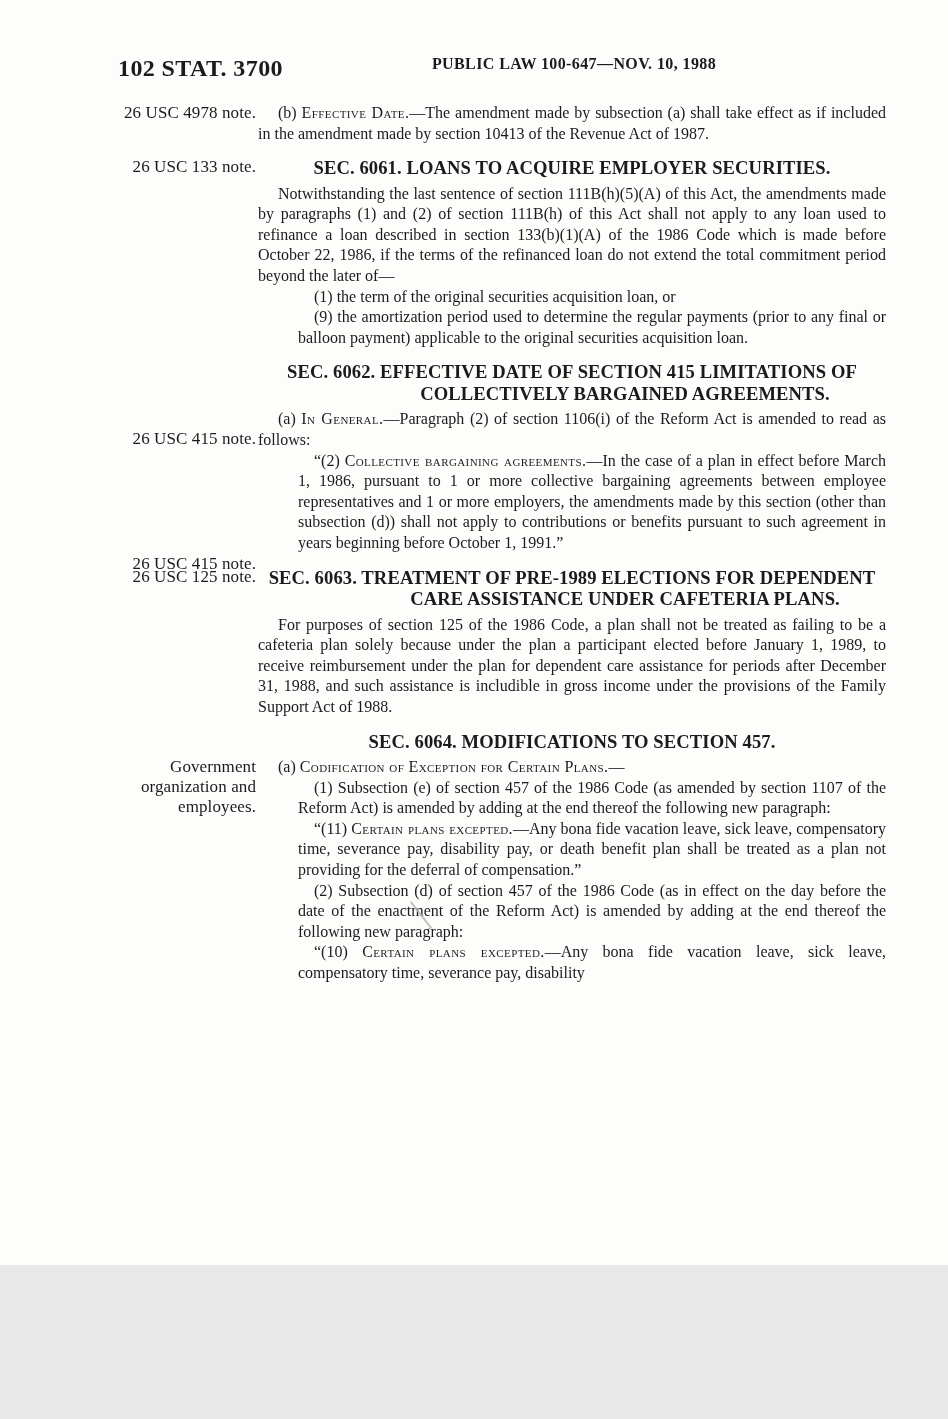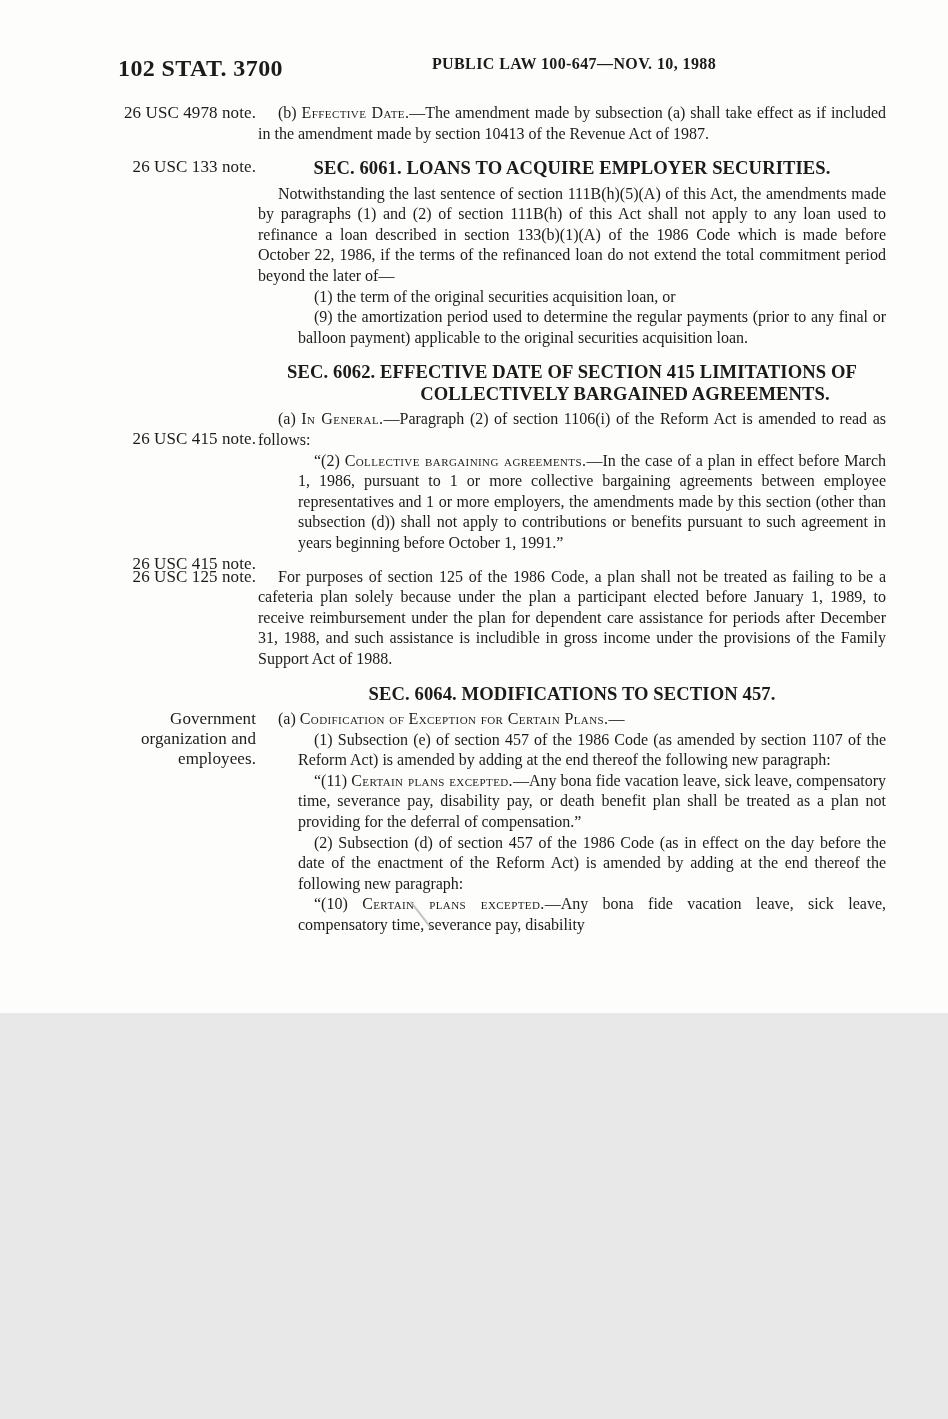--- a/index.html
+++ b/index.html
@@ -3,21 +3,21 @@
 <meta charset="utf-8">
 <title>102 STAT. 3700 — PUBLIC LAW 100-647</title>
 <style>
   html, body {
     margin: 0; padding: 0;
     background: #e8e8e8;
   }
   .page {
     position: relative;
     width: 948px;
-    height: 1013px;
+    height: 1265px;
     margin: 0 auto;
     background: #fdfdfc;
     color: #1b1b1b;
     font-family: "Liberation Serif", "DejaVu Serif", serif;
     overflow: hidden;
   }
   
   .running-head { position: relative; height: 30px; padding-top: 55px; }
   .stat-no {
     position: absolute; left: 118px; top: 55px;
@@ -104,20 +104,21 @@
       </div>
     </section>
 
     <section class="row">
       <div class="note">26 USC 415 note.</div>
     </section>
 
     <section class="row mt-sec">
       <div class="note">26 USC 125 note.</div>
       <div class="row-body">
+        <h2 class="sec-heading">SEC. 6063. TREATMENT OF PRE-1989 ELECTIONS FOR DEPENDENT CARE ASSISTANCE UNDER CAFETERIA PLANS.</h2>
         <p class="para"><span>For purposes of section 125 of the 1986 Code, a plan shall not be treated as failing to be a cafeteria plan solely because under the plan a participant elected before January 1, 1989, to receive reimbursement under the plan for dependent care assistance for periods after December 31, 1988, and such assistance is includible in gross income under the provisions of the Family Support Act of 1988.</span></p>
       </div>
     </section>
 
     <section class="row mt-sec">
       <div class="row-body">
         <h2 class="sec-heading">SEC. 6064. MODIFICATIONS TO SECTION 457.</h2>
       </div>
     </section>
 

